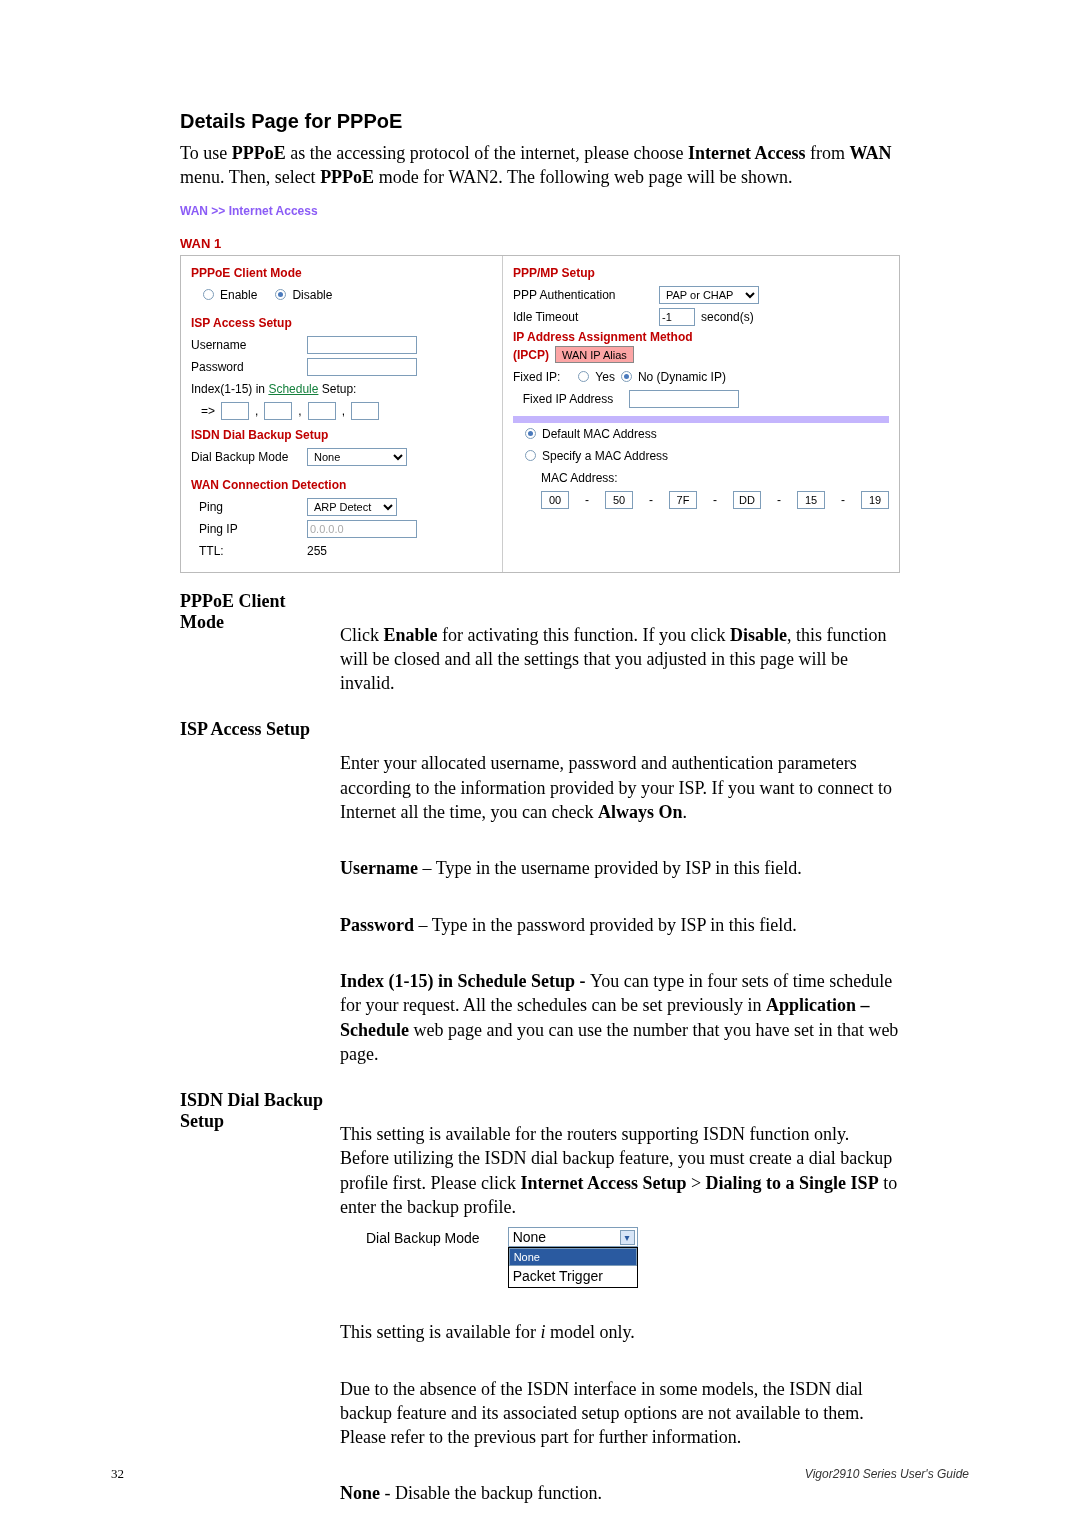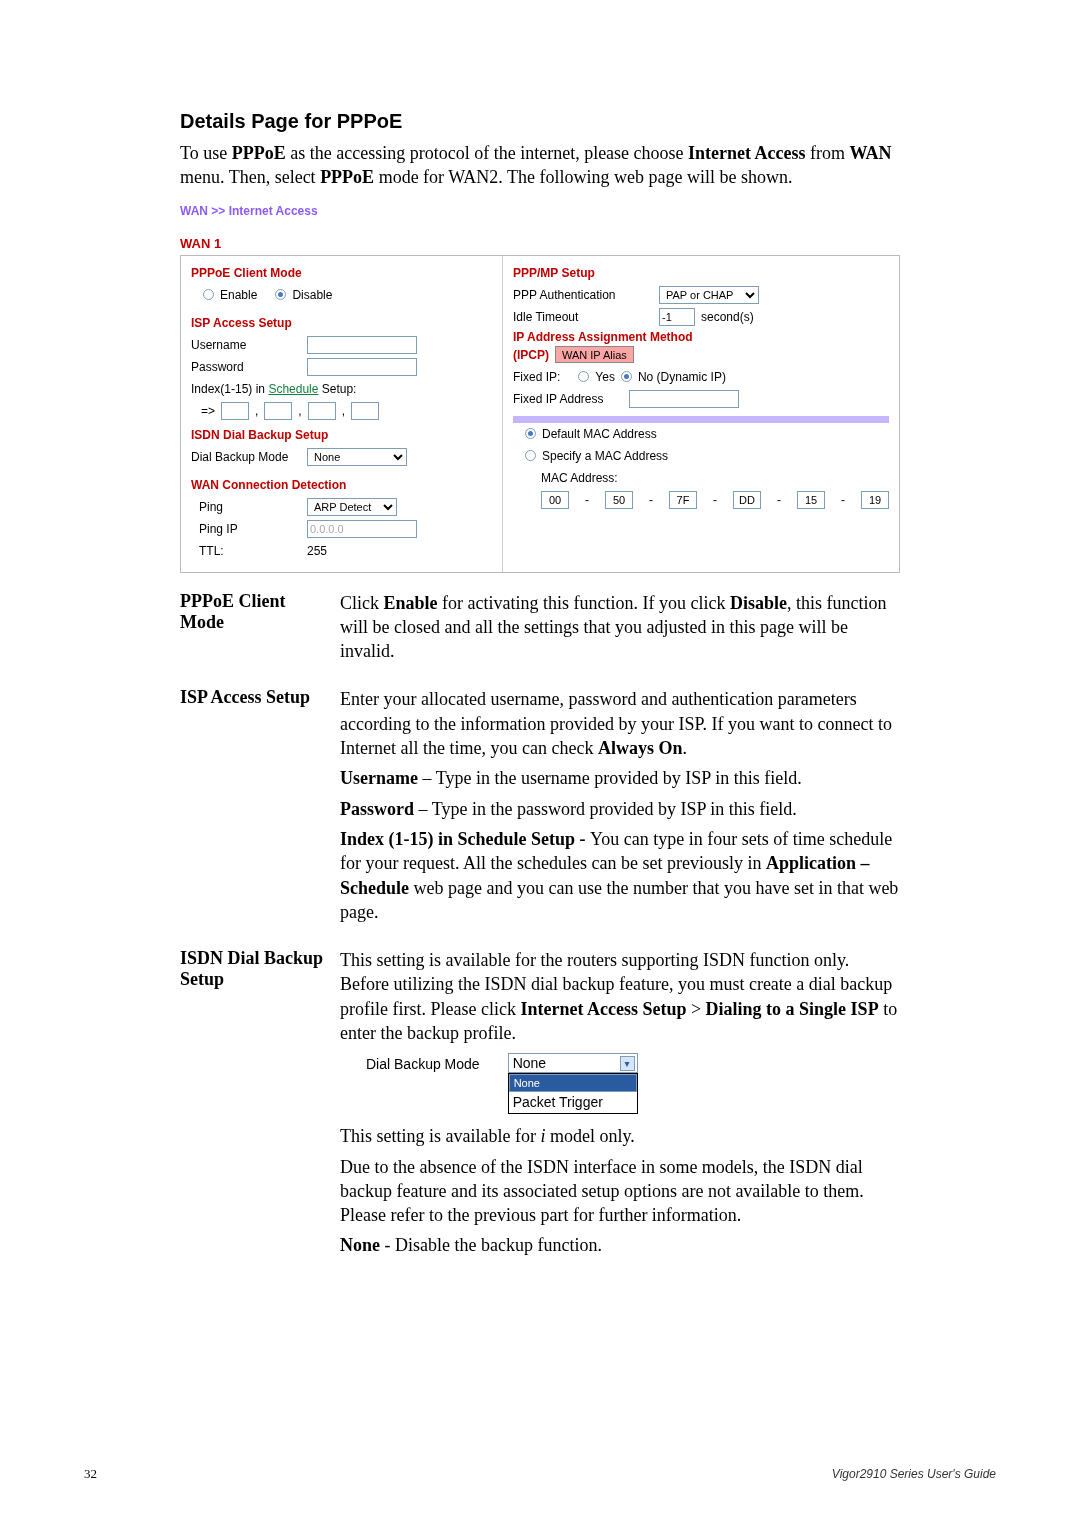--- a/index.html
+++ b/index.html
@@ -126,21 +126,21 @@
     flex: 0 0 160px;
     font-weight: bold;
     font-size: 18px;
     padding-right: 10px;
   }
   .def-body {
     flex: 1;
     font-size: 18px;
     line-height: 1.35;
   }
-  .def-body p { margin-bottom: 6px; }
+  .def-body p { margin-bottom: 6px; margin-top: 32px; }
 
   
   .dd-illustration {
     display:flex;
     align-items:flex-start;
     gap: 28px;
     margin: 8px 0 10px 26px;
     font-family: Arial, Helvetica, sans-serif;
     font-size: 14px;
   }
@@ -174,21 +174,21 @@
     background:#fff;
   }
   .dd-item { padding:1px 4px; }
   .dd-item.sel { background:#2a5aa0; color:#fff; }
 
   
   .footer {
     position:absolute;
     bottom: 46px;
     left: 0; right: 0;
-    padding: 0 84px;
+    padding: 0 111px;
     display:flex;
     justify-content:space-between;
     align-items:center;
     font-size: 13px;
   }
   .footer .guide {
     font-style: italic;
     font-family: Arial, Helvetica, sans-serif;
     font-size: 12px;
     color:#333;
@@ -289,21 +289,21 @@
       </div>
       <div class="row">
         <span class="row-label">Fixed IP:</span>
         <span style="width:6px;"></span>
         <span class="radio"></span>
         <span>Yes</span>
         <span class="radio checked"></span>
         <span>No (Dynamic IP)</span>
       </div>
       <div class="row">
-        <span class="row-label" style="width:110px;">Fixed IP Address</span>
+        <span class="row-label" style="width:110px;text-align:center;">Fixed IP Address</span>
         <input class="txt" style="">
       </div>
 
       <div style="border-top:7px solid #c4b5fd;margin-top:6px;padding-left:12px;">
         <div class="row">
           <span class="radio checked"></span>
           <span>Default MAC Address</span>
         </div>
         <div class="row">
           <span class="radio"></span>

